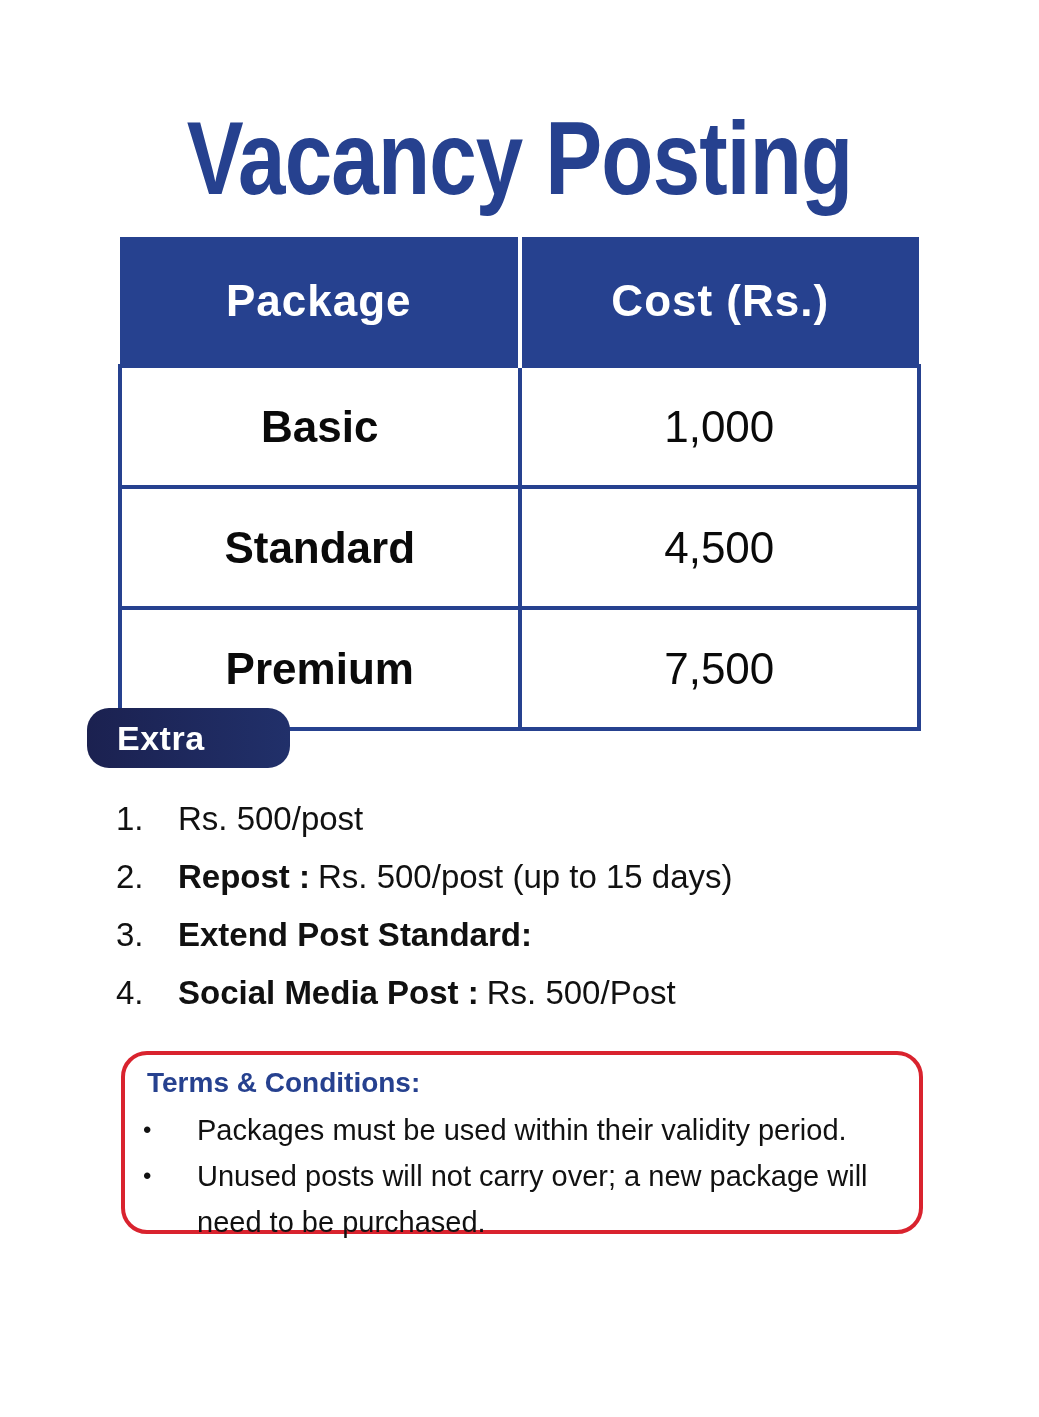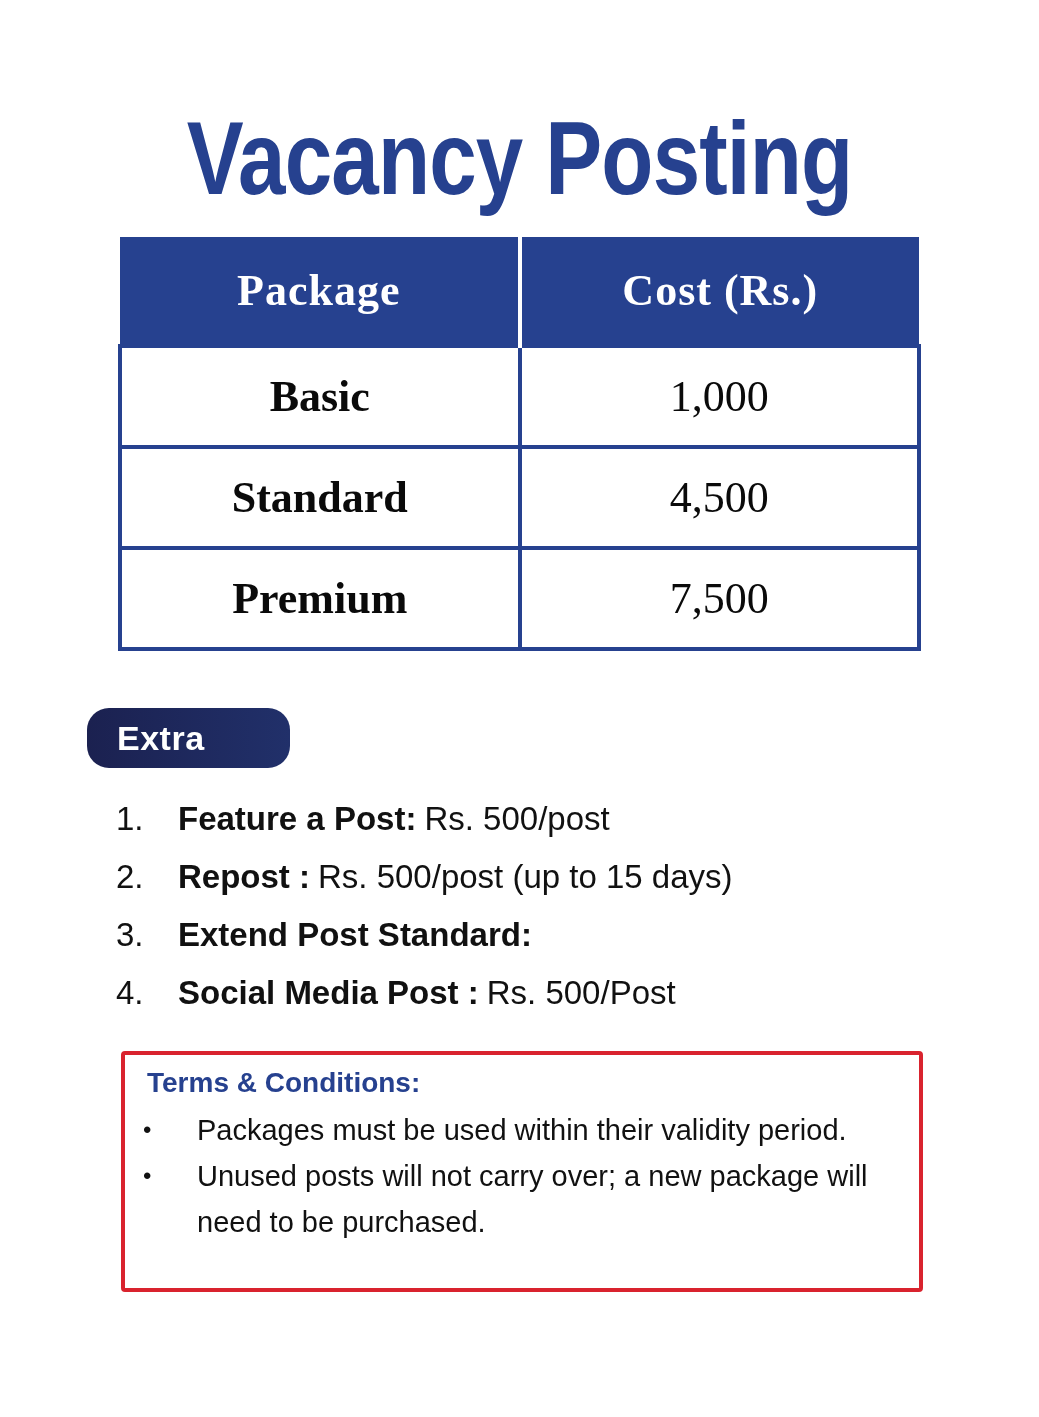--- a/index.html
+++ b/index.html
@@ -17,21 +17,21 @@
       letter-spacing: -1px;
       transform: scaleX(0.82);
       transform-origin: center;
     }
     .table {
       position: absolute; left: 118px; top: 237px; width: 803px;
       border-collapse: collapse;
       table-layout: fixed;
     }
     .table th, .table td {
-      text-align: center; vertical-align: middle; padding: 2px; font-family: Liberation Serif, serif;
+      text-align: center; vertical-align: middle; padding: 12px;
     }
     .table th {
       background: #26418f; color: #ffffff;
       font-weight: 700; font-size: 44px; height: 103px;
       letter-spacing: 1px;
     }
     .table th.col-pkg { border-right: 4px solid #ffffff; }
     .table td {
       border: 4px solid #26418f;
       height: 93px; font-size: 44px;
@@ -52,22 +52,22 @@
       list-style: none;
     }
     .extras li {
       font-size: 33px; line-height: 58px; white-space: nowrap;
       display: flex;
     }
     .extras .num { width: 62px; display: inline-block; }
     .extras .label { font-weight: 700; margin-right: 8px; }
 
     .terms {
-      position: absolute; left: 121px; top: 1051px; width: 802px; height: 241px;
-      border: 4px solid #d9232e; border-radius: 4px; box-sizing: border-box;
+      position: absolute; left: 121px; top: 1051px; width: 802px; height: 183px;
+      border: 4px solid #d9232e; border-radius: 26px; box-sizing: border-box;
     }
     .terms-title {
       position: absolute; left: 22px; top: 8px;
       color: #26418f; font-weight: 700; font-size: 28px; line-height: 40px;
     }
     .terms-list {
       position: absolute; left: 18px; top: 52px; margin: 0; padding: 0; list-style: none;
       width: 760px;
     }
     .terms-list li {
@@ -102,21 +102,20 @@
       <td class="cost">7,500</td>
     </tr>
   </tbody>
 </table>
 
 <div class="extra-pill">Extra</div>
 
 <ol class="extras">
   <li>
     <span class="num">1.</span>
-    <span class="label">Feature a Post:</span>
     <span class="value">Rs. 500/post</span>
   </li>
   <li>
     <span class="num">2.</span>
     <span class="label">Repost :</span>
     <span class="value">Rs. 500/post (up to 15 days)</span>
   </li>
   <li>
     <span class="num">3.</span>
     <span class="label">Extend Post Standard:</span>

